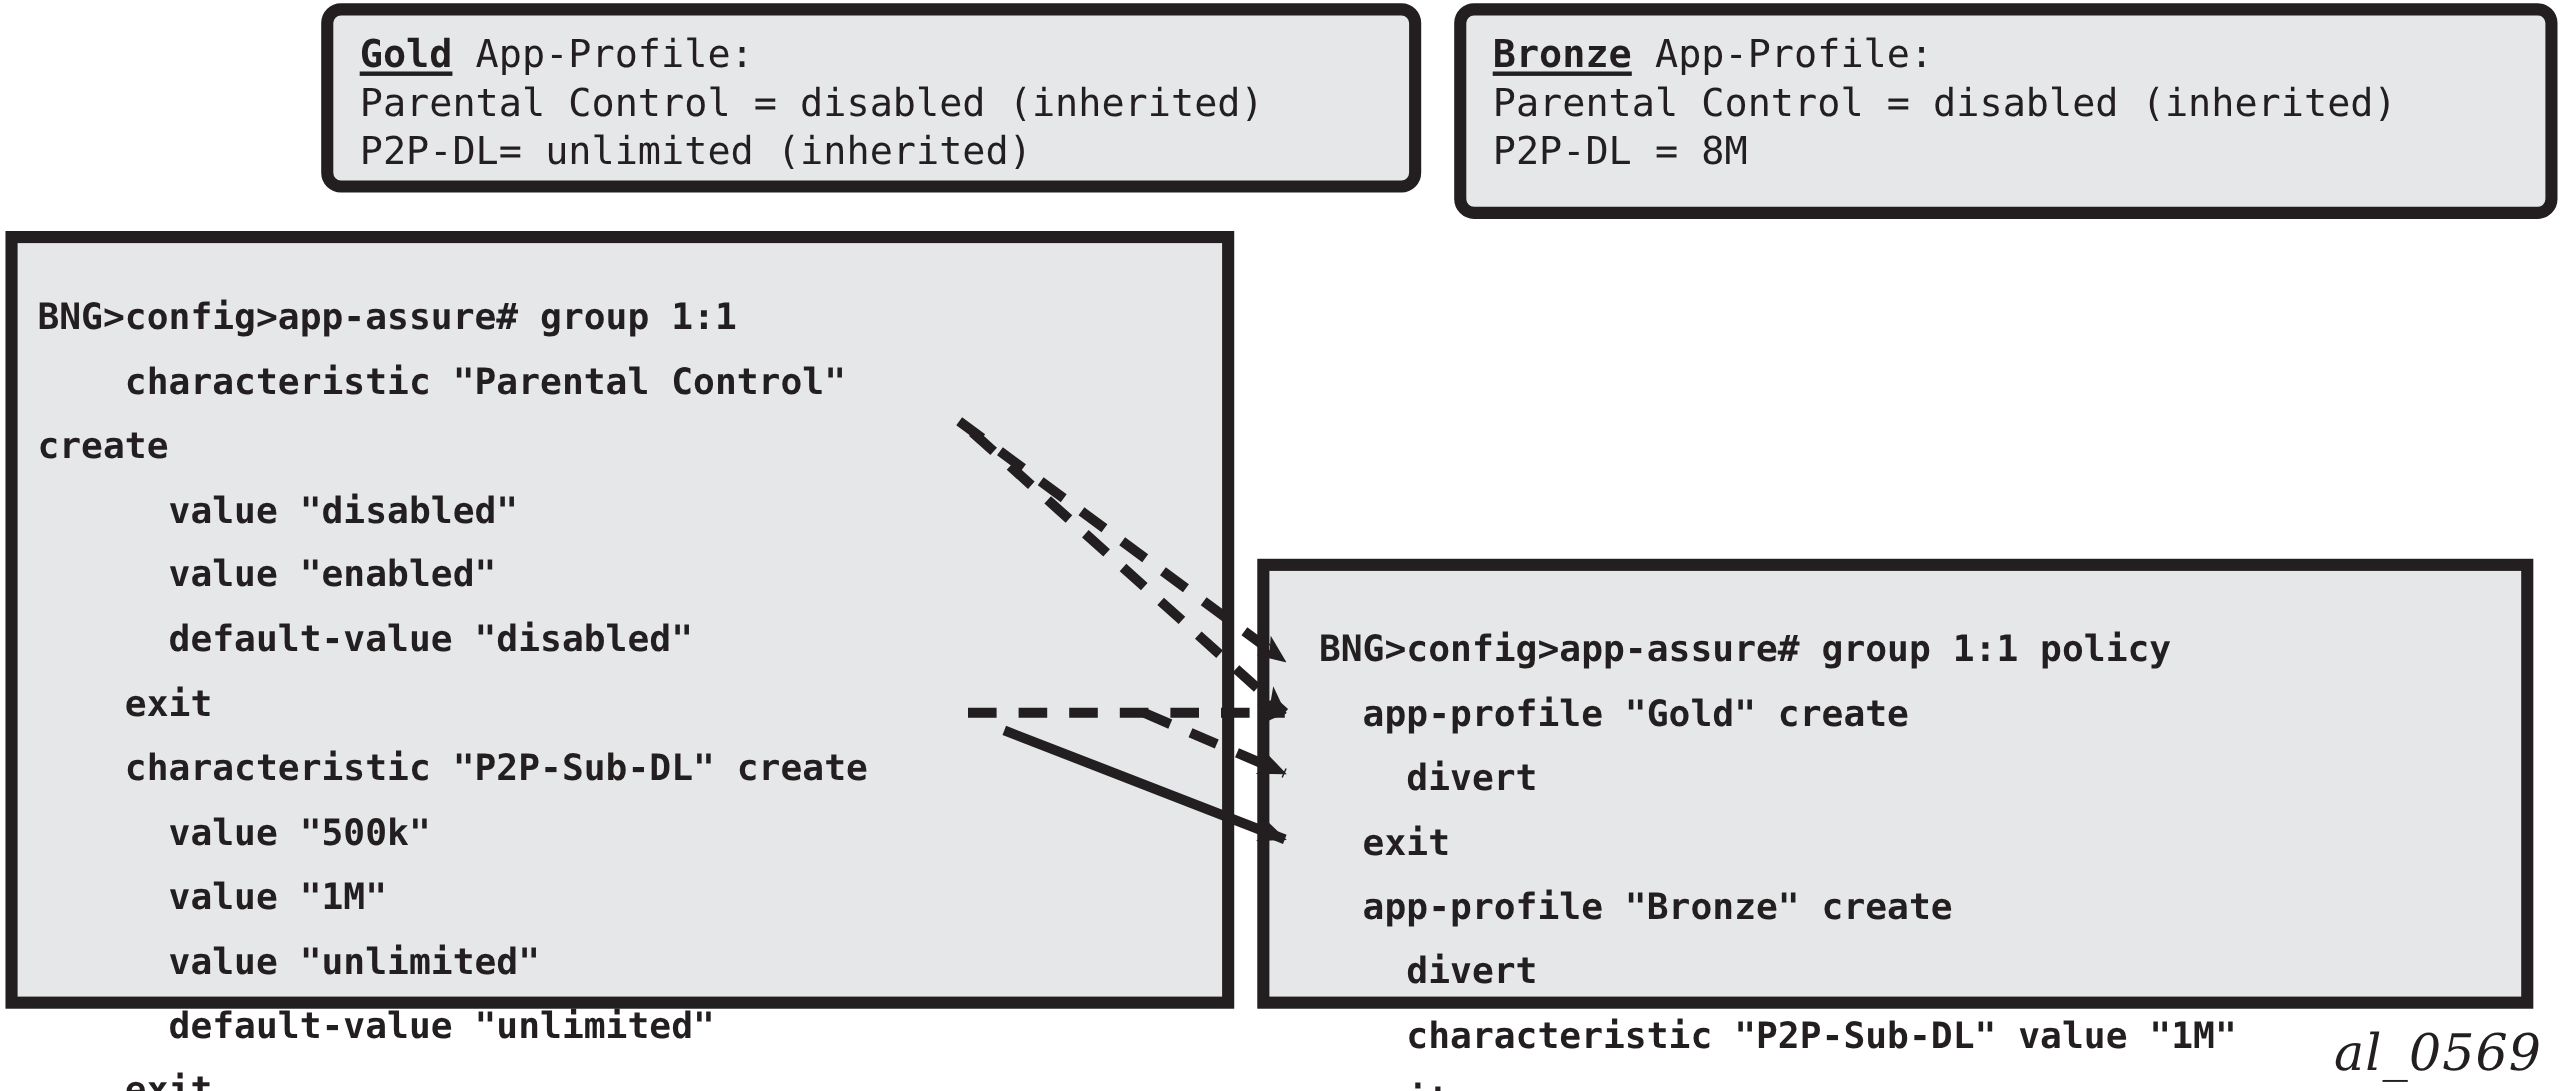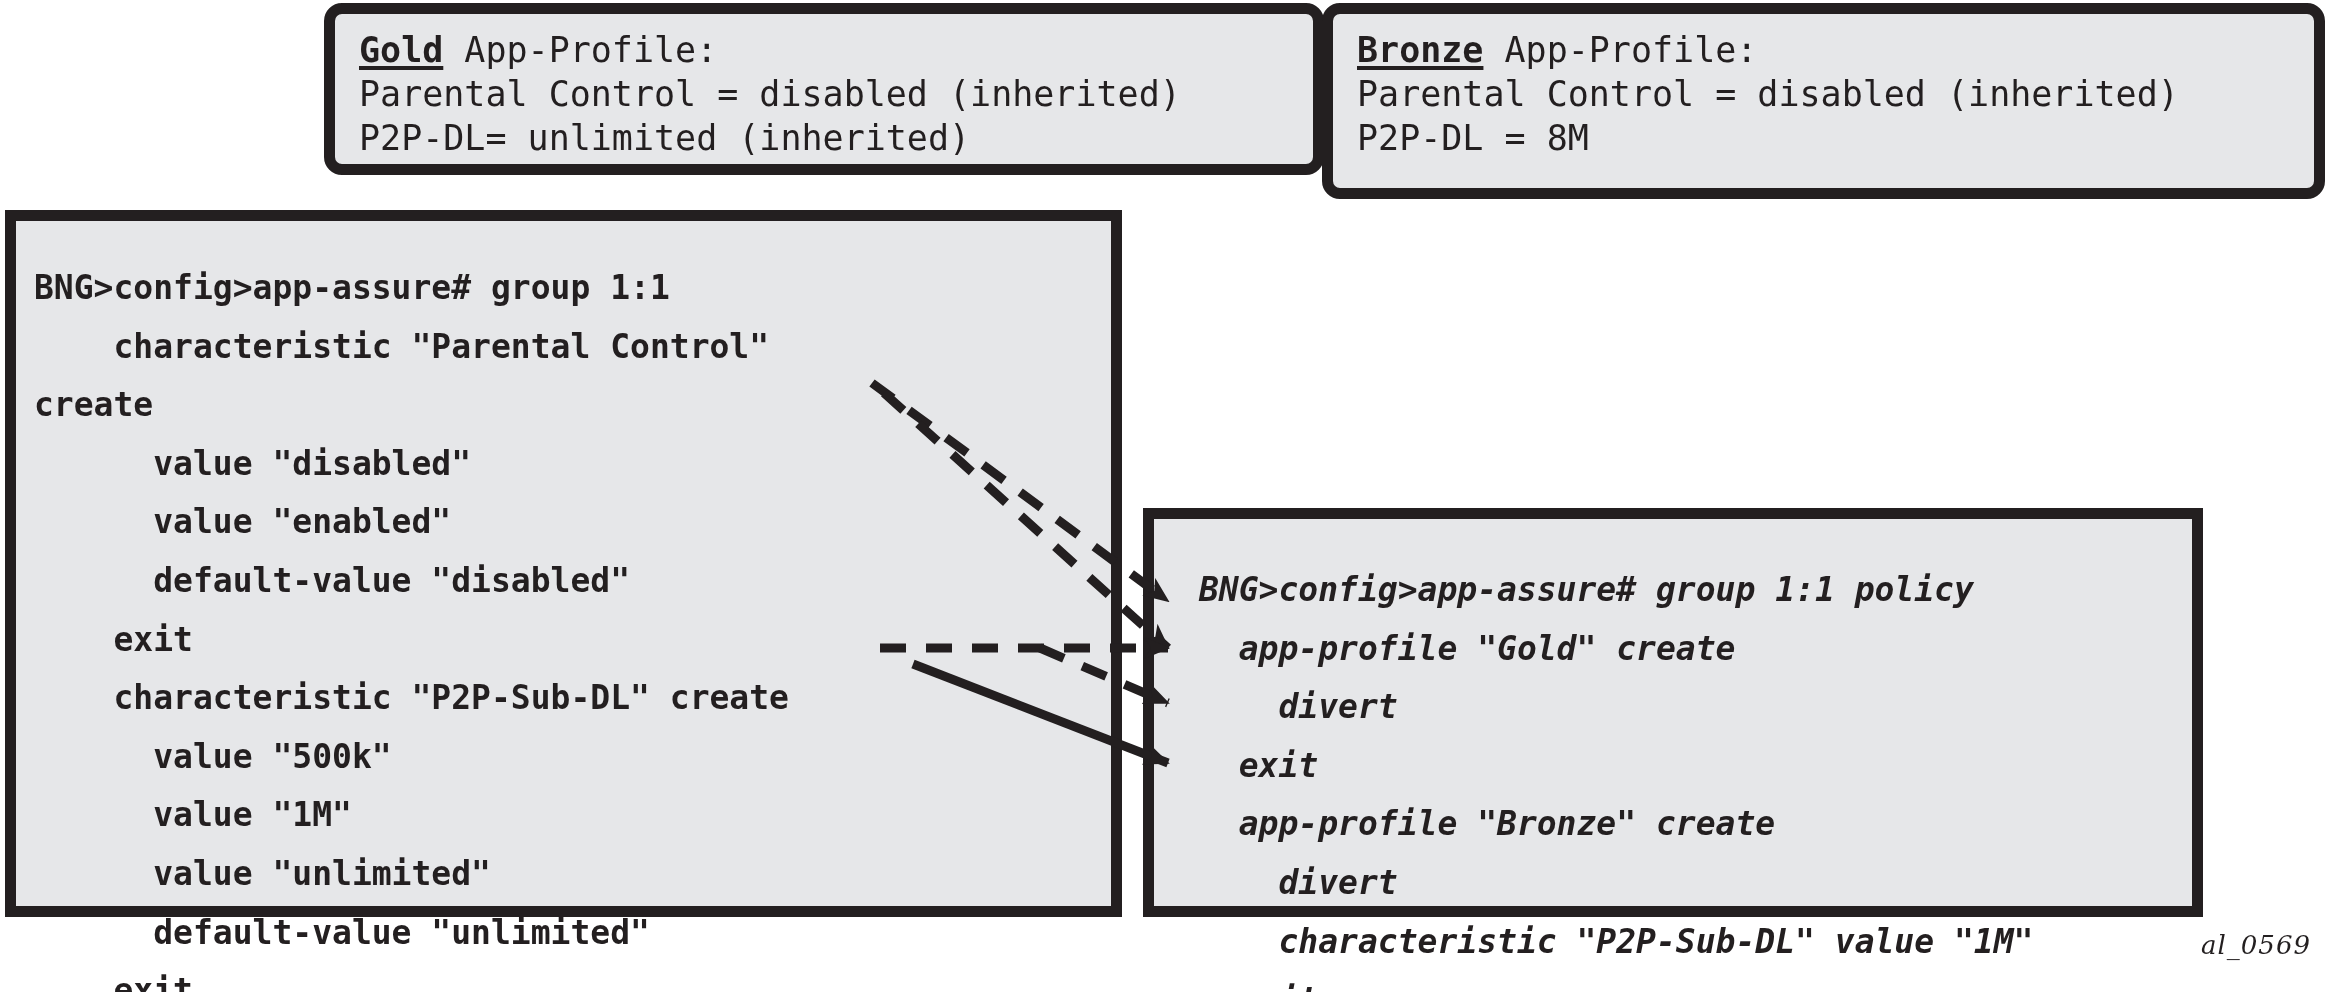--- a/index.html
+++ b/index.html
@@ -64,32 +64,30 @@
     left: 5px;
     top: 210px;
     width: 1117px;
     height: 707px;
   }
   #cli-left .cli-inner { padding: 16px 0 0 18px; }
 
   #cli-right {
     left: 1143px;
     top: 508px;
-    width: 1060px;
+    width: 1160px;
     height: 409px;
-    font-style: italic;
   }
   #cli-right .cli-inner { padding: 20px 0 0 45px; }
 
   #profile-gold {
     left: 292px;
     top: 3px;
     width: 1000px;
     height: 172px;
-    margin-left: 32px;
   }
   #profile-bronze {
     left: 1322px;
     top: 3px;
     width: 1003px;
     height: 196px;
   }
 
   
   #arrows {
@@ -100,21 +98,21 @@
     pointer-events: none;
   }
 
   
   #caption {
     position: absolute;
     right: 18px;
     top: 930px;
     font-family: "DejaVu Serif", "Liberation Serif", serif;
     font-style: italic;
-    font-size: 26px;
+    font-size: 46px;
     color: #231f20;
     letter-spacing: 1px;
     margin-left: 32px;
   }
 </style>
 </head>
 <body>
 
 <div id="page">
 

